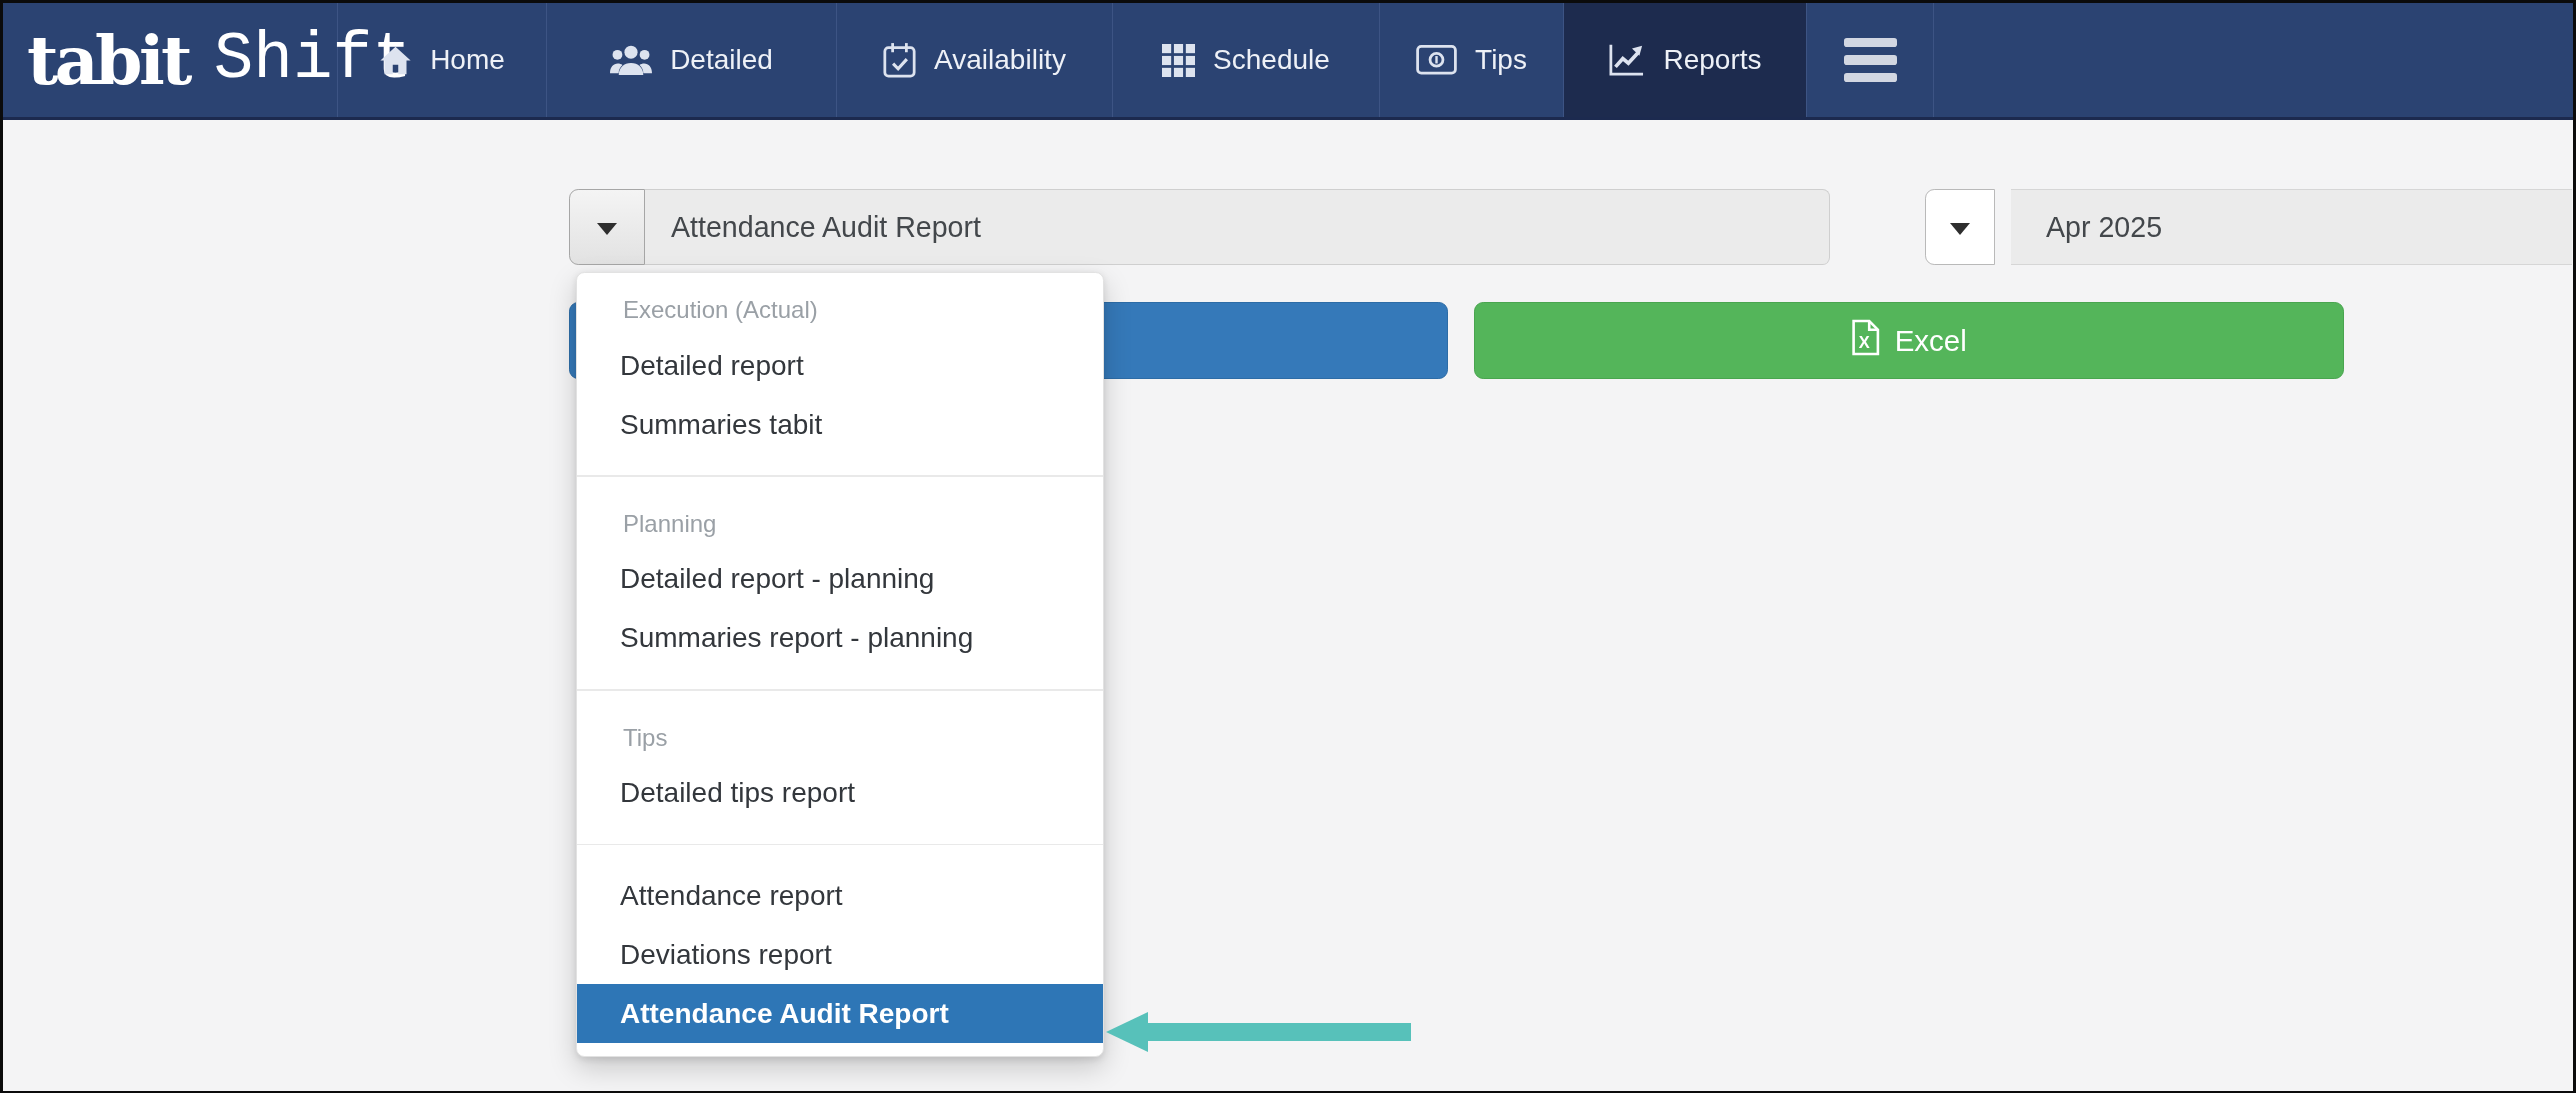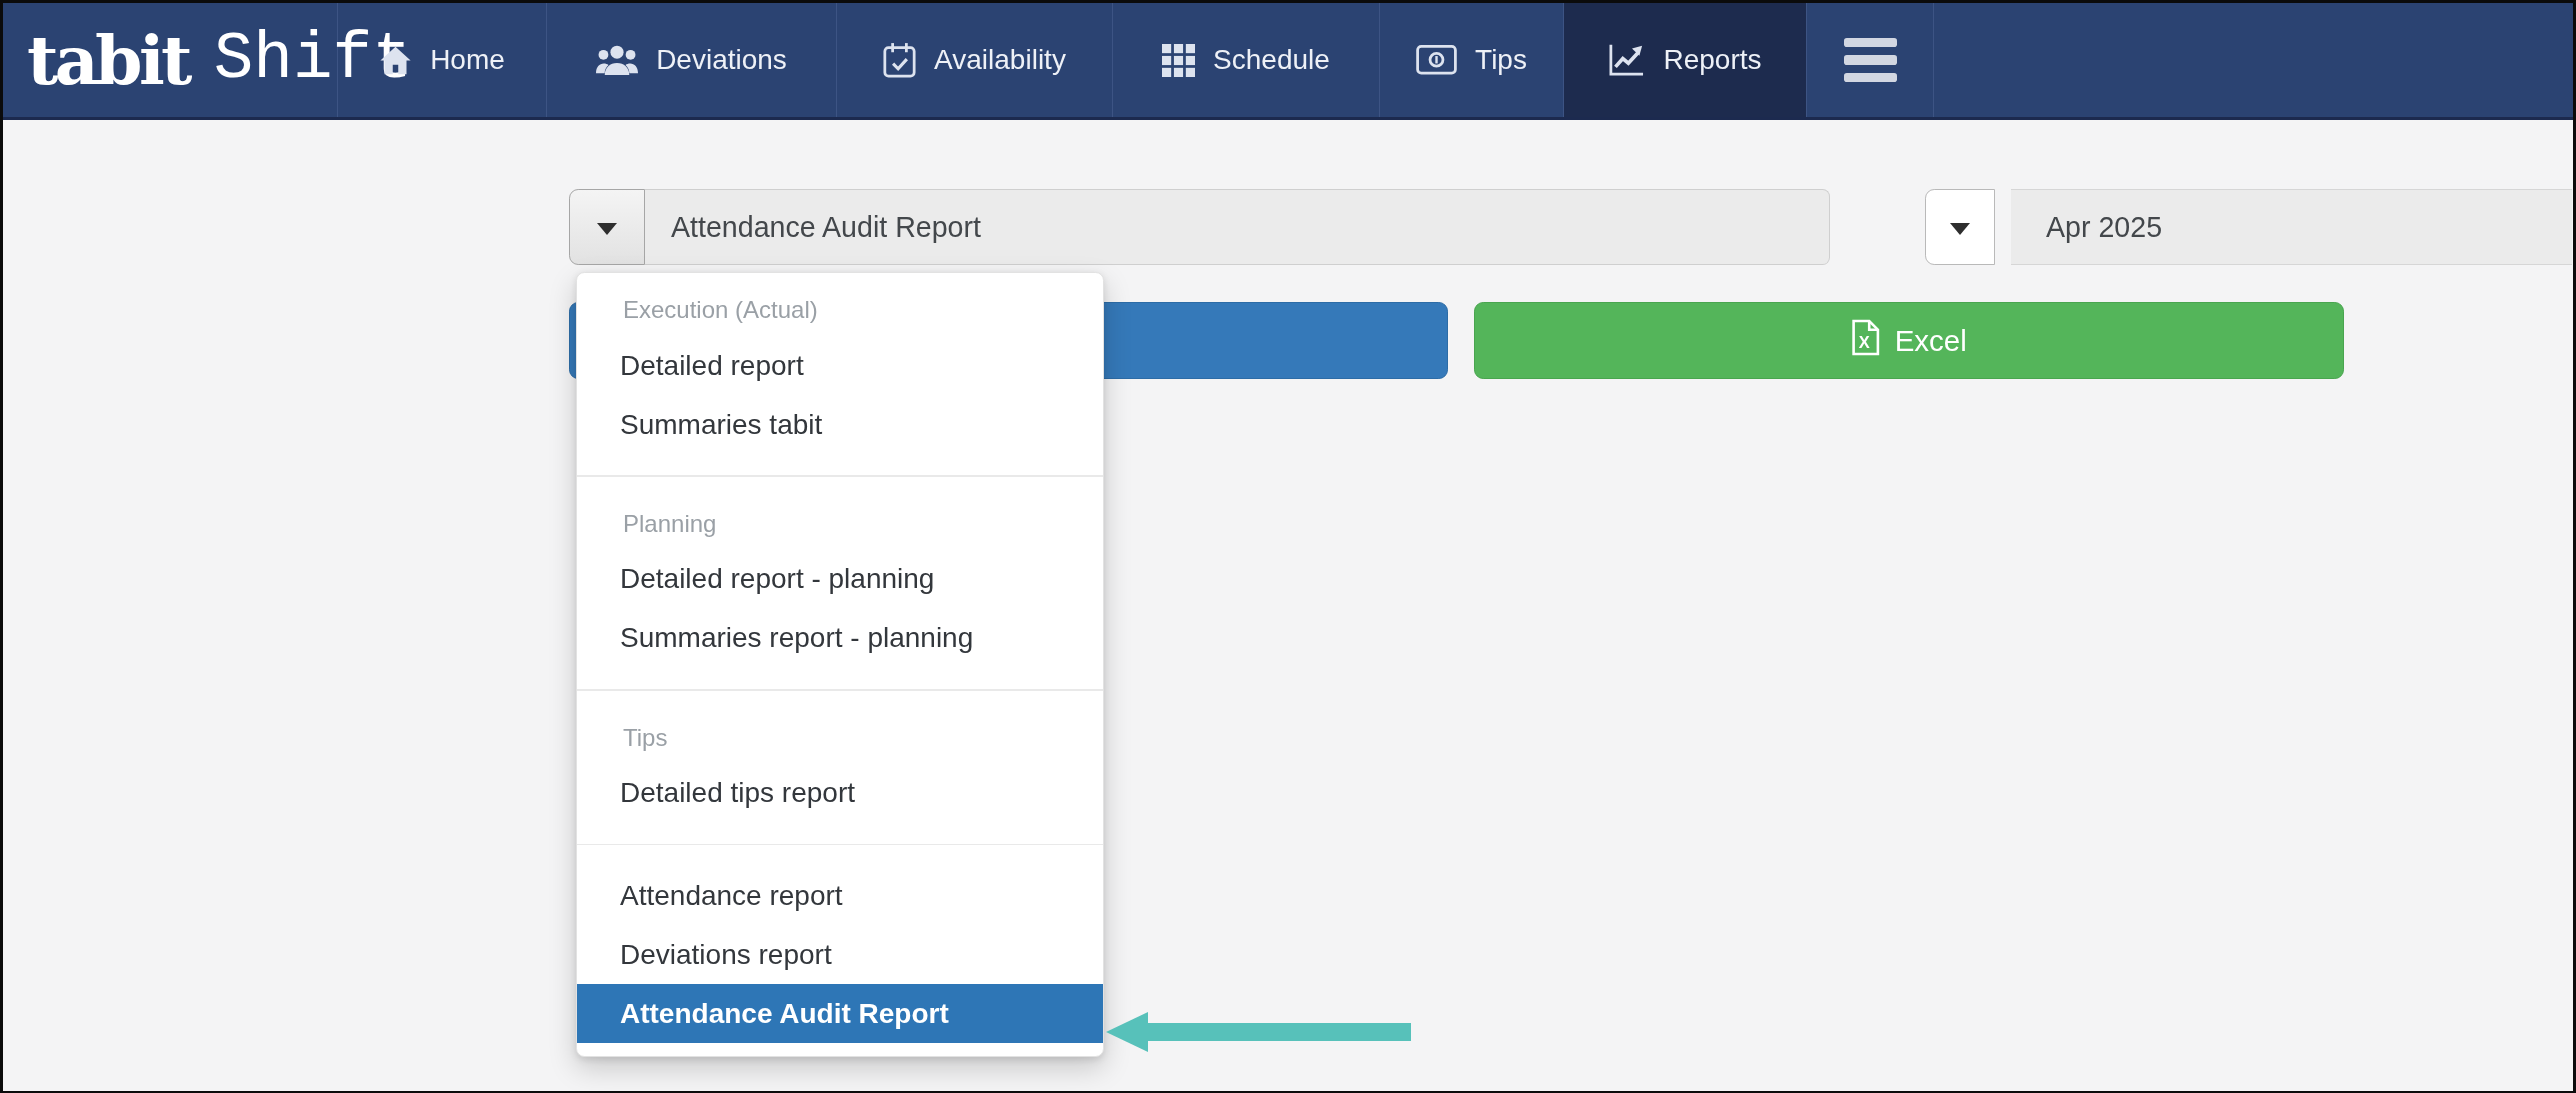--- a/index.html
+++ b/index.html
@@ -220,21 +220,21 @@
       <span class="nav-icon">
         <svg width="42" height="33" viewBox="0 0 48 37" fill="currentColor">
           <circle cx="24" cy="9" r="7.5"></circle>
           <path d="M10 35c0-8.5 6-13.7 14-13.7S38 26.5 38 35z"></path>
           <circle cx="8.5" cy="12" r="5.6"></circle>
           <path d="M0 33c0-6.8 3.9-11 9-11 2 0 3.8.6 5.3 1.7-2.8 2.5-4.4 5.7-4.4 9.3z"></path>
           <circle cx="39.5" cy="12" r="5.6"></circle>
           <path d="M48 33c0-6.8-3.9-11-9-11-2 0-3.8.6-5.3 1.7 2.8 2.5 4.4 5.7 4.4 9.3z"></path>
         </svg>
       </span>
-      <span>Deviations</span>
+      <span>Detailed</span>
     </div>
 
     <div class="nav-cell nav-availability">
       <span class="nav-icon">
         <svg width="33" height="37" viewBox="0 0 36 40" fill="none" stroke="currentColor" stroke-width="3">
           <rect x="2" y="6" width="32" height="31" rx="4"></rect>
           <line x1="10.5" y1="1" x2="10.5" y2="11"></line>
           <line x1="25.5" y1="1" x2="25.5" y2="11"></line>
           <path d="M11 23.5l5.5 5.5 9.5-10.5" stroke-width="3.4"></path>
         </svg>

